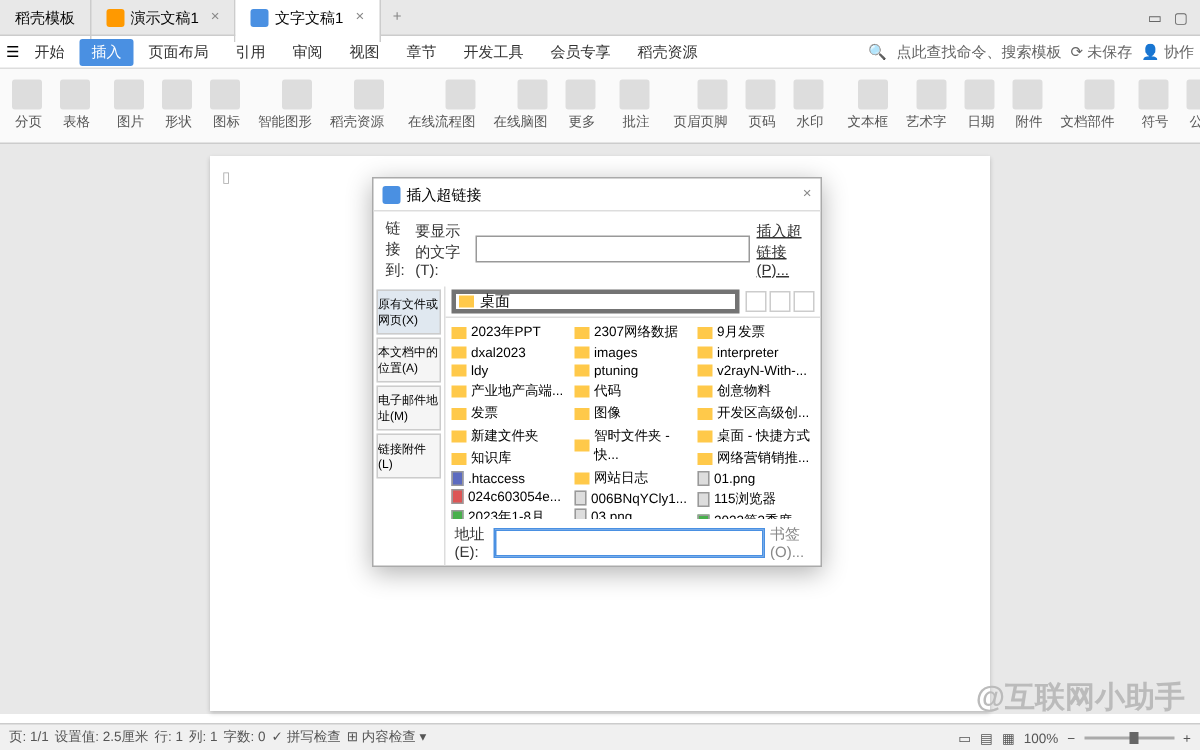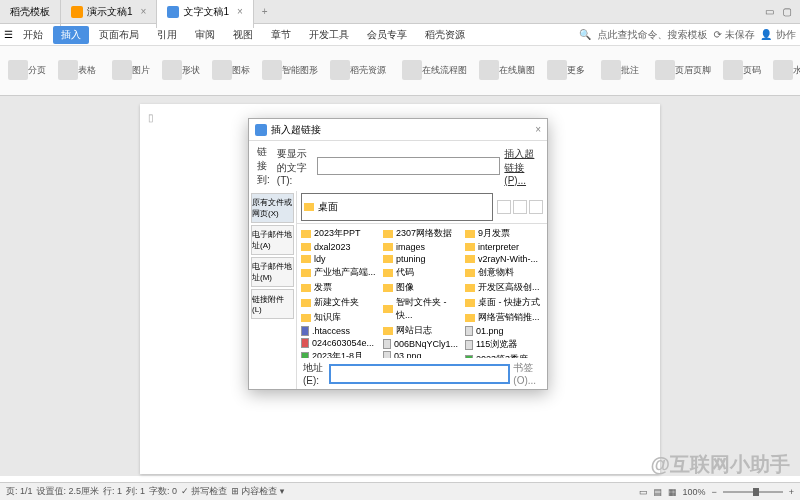--- a/index.html
+++ b/index.html
@@ -15,21 +15,21 @@
 .new-tab { padding: 0 8px; color: #888; cursor: pointer; }
 .title-right { margin-left: auto; display: flex; gap: 8px; padding-right: 8px; color: #666; }
 
 .menubar { height: 22px; display: flex; align-items: center; gap: 2px; padding: 0 4px; border-bottom: 1px solid #ddd; }
 .menu-item { padding: 2px 8px; cursor: pointer; color: #333; }
 .menu-item.active { background: #4a90e2; color: #fff; border-radius: 2px; }
 .menu-right { margin-left: auto; display: flex; gap: 6px; align-items: center; color: #666; }
 .search-icon { color: #4a90e2; }
 
 .ribbon { height: 50px; display: flex; align-items: center; gap: 4px; padding: 2px 4px; border-bottom: 1px solid #ccc; background: #fafafa; }
-.ribbon-group { display: flex; align-items: center; padding: 0 4px; cursor: pointer; }
+.ribbon-group { display: flex; flex-direction: column; align-items: flex-end; padding: 0 4px; cursor: pointer; }
 .ribbon-icon { width: 20px; height: 20px; background: #ddd; border-radius: 2px; margin-bottom: 2px; }
 .ribbon-label { font-size: 9px; color: #555; white-space: nowrap; }
 .ribbon-sep { width: 1px; height: 40px; background: #ddd; }
 
 .doc-area { height: 380px; background: #e8e8e8; position: relative; display: flex; justify-content: center; padding-top: 8px; }
 .page { width: 520px; height: 370px; background: #fff; box-shadow: 0 1px 3px rgba(0,0,0,0.2); }
 .page-icon-area { padding: 8px; color: #aaa; }
 
 .dialog { position: absolute; left: 248px; top: 118px; width: 300px; background: #fff; border: 1px solid #aaa; box-shadow: 0 4px 16px rgba(0,0,0,0.3); }
 .dialog-title { height: 22px; display: flex; align-items: center; padding: 0 6px; border-bottom: 1px solid #ddd; }
@@ -41,21 +41,21 @@
 .dialog-input { flex: 1; height: 18px; border: 1px solid #999; padding: 0 2px; }
 .dialog-link { color: #333; text-decoration: underline; cursor: pointer; }
 
 .dialog-body { display: flex; }
 .dialog-nav { width: 48px; border-right: 1px solid #ddd; }
 .nav-btn { height: 30px; display: flex; flex-direction: column; align-items: center; justify-content: center; border: 1px solid #ccc; margin: 2px; font-size: 8px; cursor: pointer; background: #f5f5f5; }
 .nav-btn.active { background: #e0e8f0; }
 
 .file-area { flex: 1; }
 .path-row { display: flex; align-items: center; padding: 2px 4px; gap: 4px; border-bottom: 1px solid #ddd; }
-.path-select { flex: 1; height: 28px; border: 1px solid #737373; padding: 0 2px; display: flex; align-items: center; gap: 4px; }
+.path-select { flex: 1; height: 16px; border: 3px solid #737373; padding: 0 2px; display: flex; align-items: center; gap: 4px; }
 .folder-icon { width: 10px; height: 8px; background: #ffc94a; display: inline-block; }
 .nav-icons { display: flex; gap: 2px; }
 .nav-icon-btn { width: 14px; height: 14px; border: 1px solid #ccc; cursor: pointer; }
 
 .file-list { display: flex; height: 134px; overflow: hidden; padding: 2px; }
 .file-col { flex: 1; }
 .file-item { display: flex; align-items: center; gap: 3px; padding: 1px 2px; cursor: pointer; font-size: 9px; }
 .fi-folder { width: 10px; height: 8px; background: #ffc94a; flex-shrink: 0; }
 .fi-file { width: 8px; height: 10px; background: #ddd; border: 1px solid #999; flex-shrink: 0; }
 .fi-file.green { background: #47b04b; }
@@ -232,21 +232,21 @@
   </div>
   <div class="dialog-row">
     <span class="dialog-label">链接到:</span>
     <span class="dialog-label">要显示的文字(T):</span>
     <input class="dialog-input" style="">
     <span class="dialog-link">插入超链接(P)...</span>
   </div>
   <div class="dialog-body">
     <div class="dialog-nav">
       <div class="nav-btn active">原有文件或网页(X)</div>
-      <div class="nav-btn">电子邮件地址(A)</div>
+      <div class="nav-btn">本文档中的位置(A)</div>
       <div class="nav-btn">电子邮件地址(M)</div>
       <div class="nav-btn">链接附件(L)</div>
     </div>
     <div class="file-area">
       <div class="path-row">
         <div class="path-select">
           <span class="folder-icon"></span>
           <span>桌面</span>
         </div>
         <div class="nav-icons">

